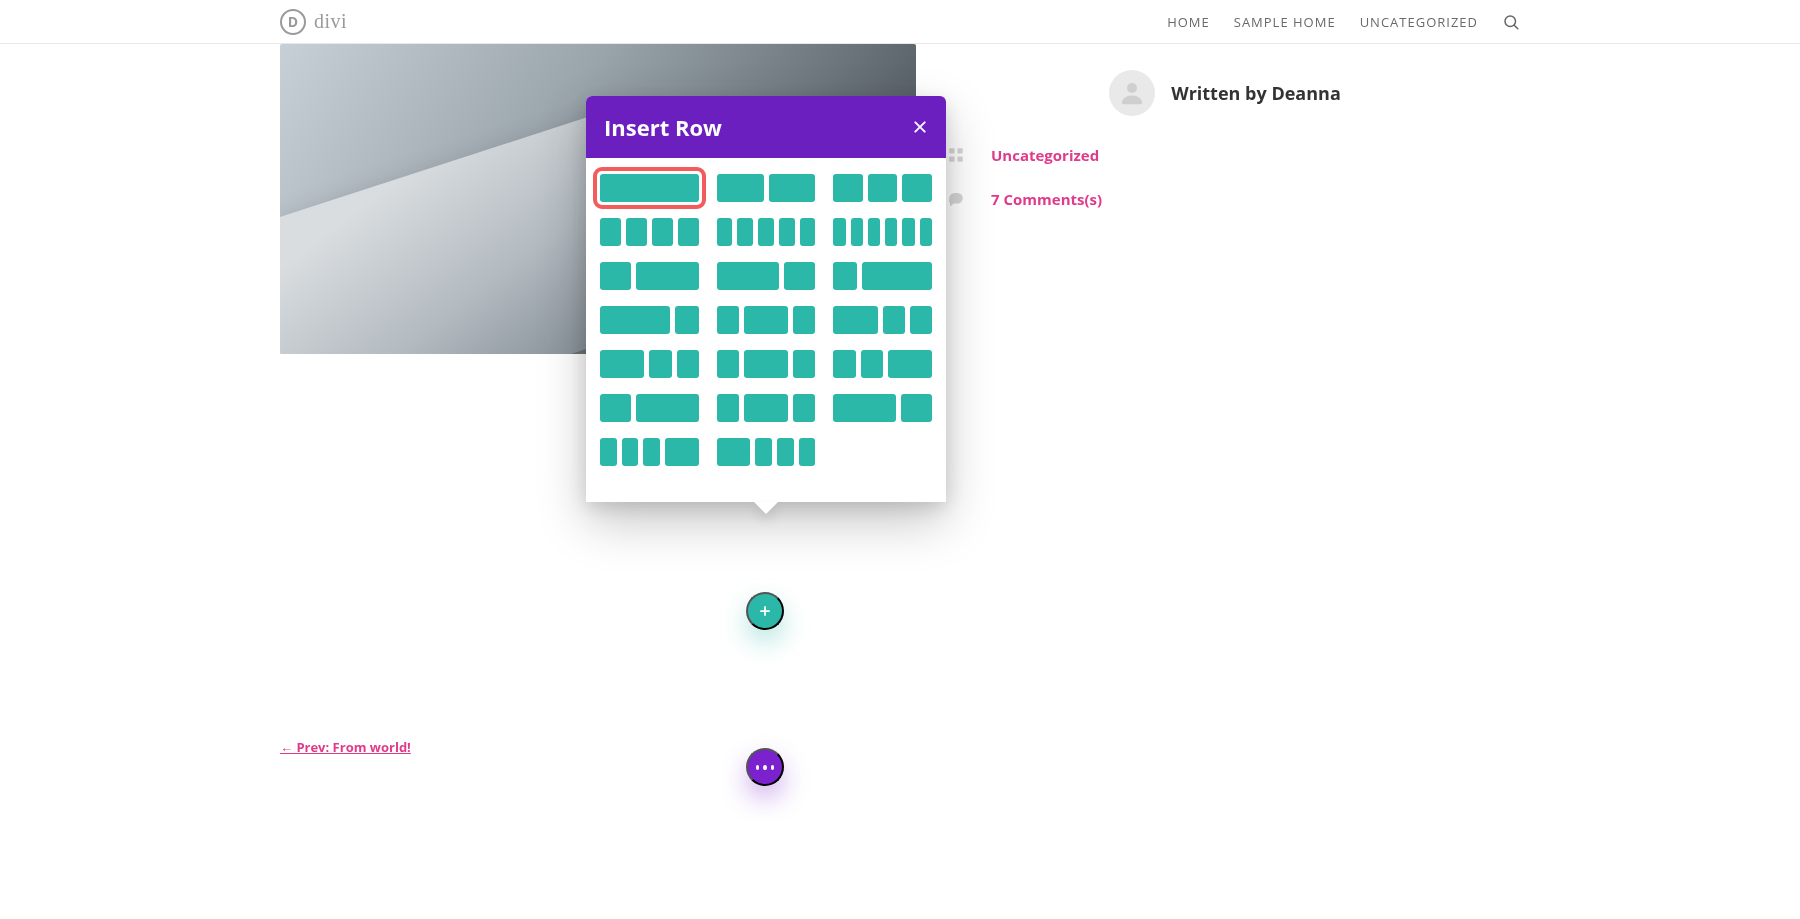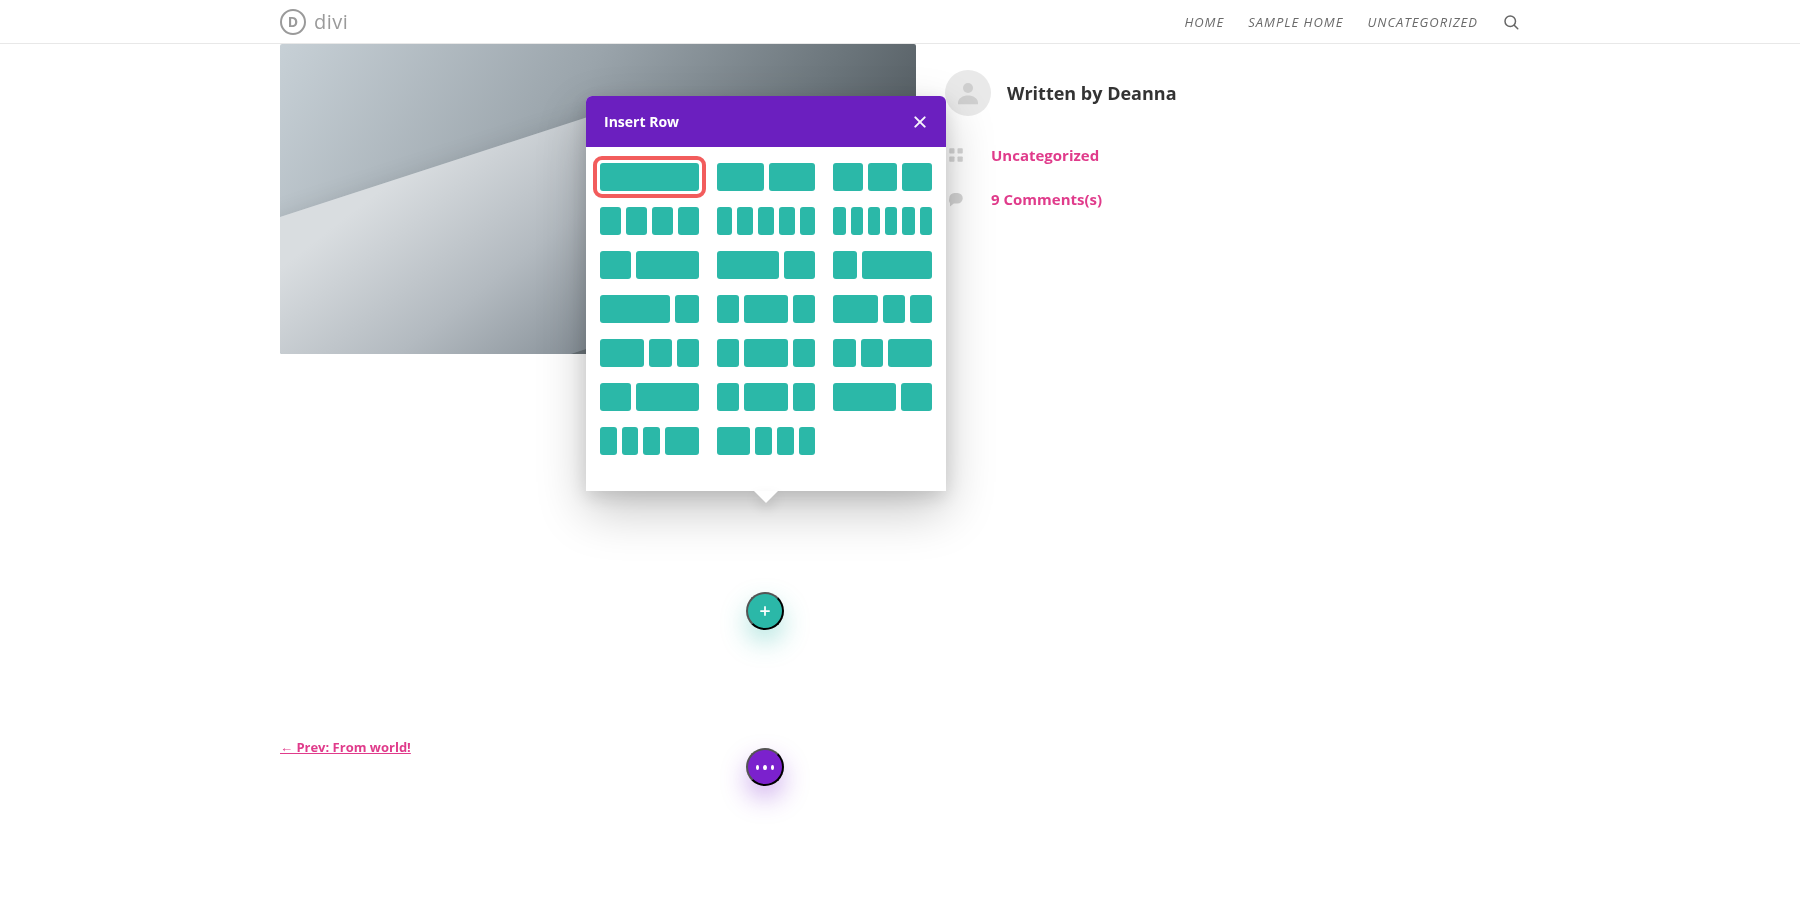--- a/index.html
+++ b/index.html
@@ -22,23 +22,23 @@
   
   .topbar{
     position:absolute;left:0;right:0;top:0;height:44px;
     border-bottom:1px solid var(--grey-border);
     display:flex;align-items:center;justify-content:space-between;
     padding:0 280px 0 280px;
     z-index:10;
   }
   .logo{display:flex;align-items:center;gap:8px;color:#9a9a9a;}
   .logo-mark{width:26px;height:26px;border:2px solid #9a9a9a;border-radius:50%;display:flex;align-items:center;justify-content:center;font-weight:700;font-size:14px;color:#9a9a9a;}
-  .logo-text{font-size:20px;letter-spacing:0.5px;color:#9a9a9a;}
-
-  .nav{display:flex;align-items:center;gap:24px;color:#6a6a6a;font-size:13px;letter-spacing:1px;font-style:italic;}
+  .logo-text{font-size:20px;letter-spacing:0.5px;color:#9a9a9a;font-family:Liberation Serif, serif;}
+
+  .nav{display:flex;align-items:center;gap:24px;color:#6a6a6a;font-size:13px;letter-spacing:1px;}
   .nav a{color:#6a6a6a;text-decoration:none}
   .search-icon svg{display:block}
 
   
   .content{position:absolute;left:280px;top:44px;right:280px;bottom:0;}
 
   .hero{
     position:absolute;left:0;top:0;width:636px;height:310px;
     background:linear-gradient(120deg,#c7d0d6 0%,#9aa4ab 40%,#6b757b 70%,#3c4348 100%);
     border-radius:2px;overflow:hidden;
@@ -48,37 +48,37 @@
     radial-gradient(80px 60px at 30% 60%, rgba(255,255,255,.15), transparent 70%);
   }
   .hero::after{ 
     content:"";position:absolute;left:-60px;bottom:-40px;width:420px;height:220px;
     background:linear-gradient(160deg,#d9dde0 20%,#b3bac0 60%,#7f8991 100%);
     transform:rotate(-18deg);border-radius:10px;box-shadow:0 10px 30px rgba(0,0,0,.2);
   }
 
   
   .meta{position:absolute;left:665px;top:26px;width:560px;}
-  .author-row{display:flex;align-items:center;gap:16px;}
+  .author-row{display:flex;align-items:center;gap:16px;justify-content:center;}
   .avatar{width:46px;height:46px;border-radius:50%;background:#e9e9e9;display:flex;align-items:center;justify-content:center;color:#bdbdbd}
   .avatar svg{display:block}
   .author-text{font-weight:700;font-size:18px;color:#333}
 
   .meta-list{margin-top:28px;display:flex;flex-direction:column;gap:22px}
   .meta-item{display:flex;align-items:center;gap:24px;color:var(--pink);font-weight:700;font-size:15px}
   .meta-icon{width:22px;height:22px;color:#cfcfcf;display:flex;align-items:center;justify-content:center}
 
   
   .modal{
     position:absolute;left:306px;top:52px;width:360px;border-radius:6px;overflow:visible;
     box-shadow:0 20px 50px rgba(0,0,0,.22),0 6px 18px rgba(0,0,0,.12);
     z-index:20;background:#fff;
   }
   .modal-header{background:#6b1fbf;color:#fff;display:flex;align-items:center;justify-content:space-between;padding:16px 18px;border-top-left-radius:6px;border-top-right-radius:6px}
-  .modal-title{font-weight:700;font-size:14px}
+  .modal-title{font-weight:700;font-size:22px}
   .modal-close{color:#fff;opacity:.95;cursor:pointer}
   .modal-close svg{display:block}
 
   .tabs{display:flex;background:#8a2be2}
   .tab{flex:none;padding:10px 18px;color:#fff;font-size:13px;}
   .tab.active{background:#7b21cd}
   .tab:not(.active){opacity:.95}
 
   .grid-area{padding:16px 14px 20px 14px;background:#fff}
   .gridrow{display:grid;grid-template-columns:repeat(3,1fr);gap:18px 18px;margin-bottom:16px}
@@ -193,21 +193,21 @@
             </svg>
         </span>
         <span>Uncategorized</span>
       </div>
       <div class="meta-item">
         <span class="meta-icon">
           <svg width="18" height="18" viewBox="0 0 24 24" fill="#d5d5d5">
               <path d="M21 11a7 7 0 0 1-7 7H9l-5 4v-4.5A7 7 0 0 1 3 11a7 7 0 0 1 7-7h4a7 7 0 0 1 7 7z"></path>
             </svg>
         </span>
-        <span>9 Comments(s)</span>
+        <span>7 Comments(s)</span>
       </div>
     </div>
   </aside>
 
   <section class="modal">
     <div class="modal-header">
       <div class="modal-title">Insert Row</div>
       <div class="modal-close">
         <svg width="16" height="16" viewBox="0 0 24 24" fill="none" stroke="#fff" stroke-width="3" stroke-linecap="round">
             <line x1="5" y1="5" x2="19" y2="19"></line>

